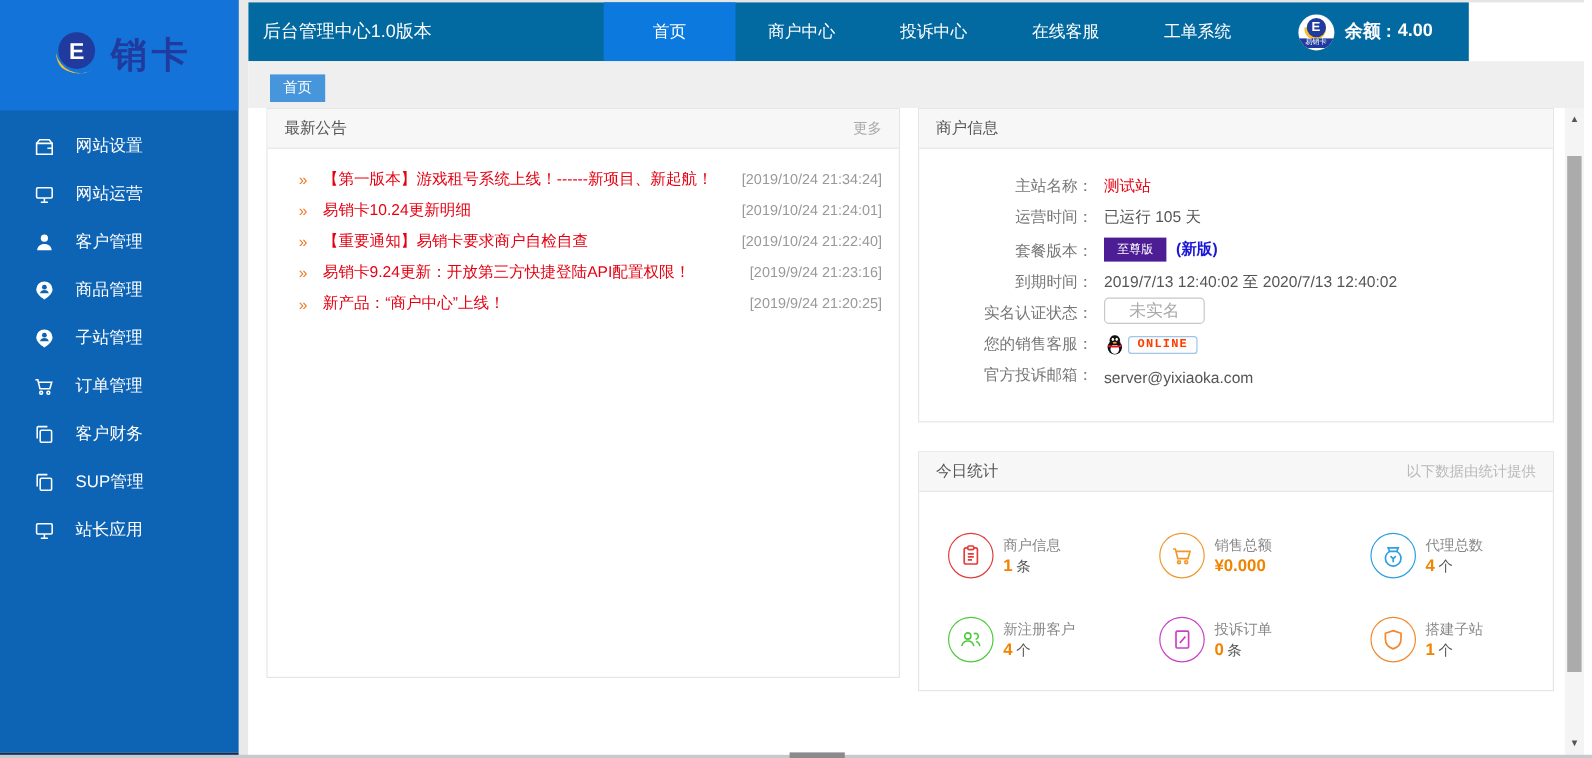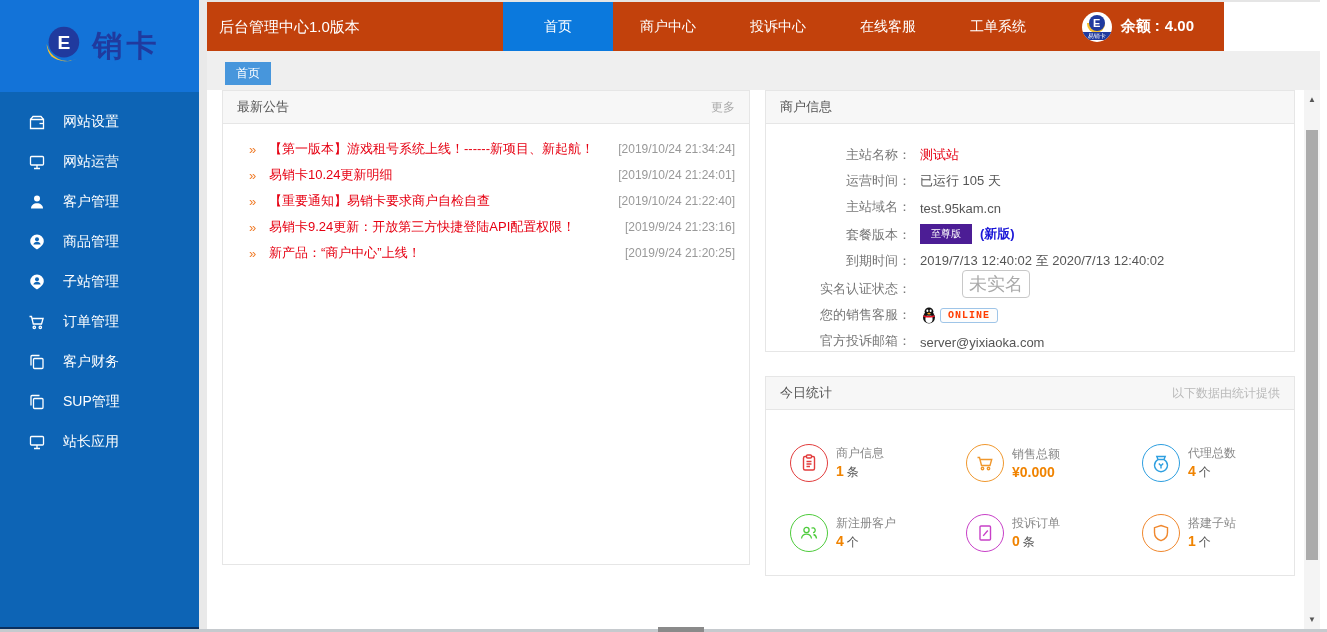--- a/index.html
+++ b/index.html
@@ -13,21 +13,21 @@
   .side-nav { padding-top:10px; }
   .side-item { height:40px; display:flex; align-items:center; padding-left:28px; gap:17px; color:#fff; font-size:14px; cursor:pointer; }
   .side-icon { width:18px; height:18px; display:inline-flex; }
   .sidebar-bottom { position:absolute; left:0; top:627px; width:199px; height:5px; background:#0a2f5e; }
 
   
   .gap-strip { position:absolute; left:199px; top:0; width:8px; height:632px; background:#e9e9e9; }
   .top-edge { position:absolute; left:207px; top:0; width:1113px; height:2px; background:#e5e5e5; }
 
   
-  .topbar { position:absolute; left:207px; top:2px; width:1017px; height:49px; background:#c2410c; color:#fff; }
+  .topbar { position:absolute; left:207px; top:2px; width:1017px; height:49px; background:#0369a1; color:#fff; }
   .topbar-title { position:absolute; left:12px; top:0; line-height:49px; font-size:15px; }
   .topnav { position:absolute; left:296px; top:0; height:49px; display:flex; }
   .topnav-item { width:110px; height:49px; line-height:49px; text-align:center; font-size:14px; color:#fff; cursor:pointer; }
   .topnav-item.active { background:#0b79dd; }
   .balance-box { position:absolute; right:30px; top:0; height:49px; display:flex; align-items:center; gap:9px; }
   .avatar { width:30px; height:30px; border-radius:50%; background:#fff; position:relative; overflow:hidden; }
   .mini-e { position:absolute; left:7px; top:3px; width:16px; height:16px; border-radius:50%; background:#203a9e; color:#fff; font-size:11px; font-weight:bold; text-align:center; line-height:16px; }
   .mini-cres { position:absolute; left:5px; top:11px; width:18px; height:10px; border-radius:0 0 10px 10px; background:#f6c02d; }
   .mini-band { position:absolute; left:0; bottom:2px; width:100%; background:#203a9e; color:#fff; font-size:6px; text-align:center; line-height:8px; }
   .balance-text { font-size:15px; font-weight:bold; display:flex; gap:5px; }
@@ -51,21 +51,21 @@
   .announce-date { color:#999; font-size:12px; margin-left:10px; flex:none;text-align:right; }
 
   .merchant-panel { left:558px; top:0; width:530px; height:262px; }
   .merchant-body { padding-top:14px; }
   .m-row { min-height:26px; display:flex; align-items:flex-end; }
   .m-label { width:145px; text-align:right; color:#777; font-size:13px; flex:none; }
   .m-value { margin-left:9px; color:#555; font-size:13px; display:flex; align-items:center; gap:8px; }
   .red-text { color:#e60012; }
   .badge-orange { background:#4c1d95; color:#fff; padding:3px 11px; font-size:10px; }
   .link-blue { color:#1a16d8; font-weight:bold; cursor:pointer; }
-  .badge-outline { border:1px solid #c8c8c8; border-radius:4px; color:#aaa; font-size:18px; padding:1px 6px;margin-left:42px; }
+  .badge-outline { border:1px solid #c8c8c8; border-radius:4px; color:#aaa; font-size:14px; padding:1px 20px; }
   .qq-badge { display:inline-flex; align-items:center; gap:2px; cursor:pointer; }
   .online-pill { border:1px solid #9fc5e8; border-radius:3px; background:#fdfdfd; padding:1px 7px; color:#ff3c00; font-weight:bold; font-size:10px; font-family:"Liberation Mono","DejaVu Sans Mono",monospace; letter-spacing:1px; }
 
   .stats-panel { left:558px; top:286px; width:530px; height:200px; }
   .stats-grid { display:grid; grid-template-columns:176px 176px 176px; padding:34px 0 0 24px; row-gap:32px; }
   .stat-card { display:flex; align-items:center; }
   .stat-circle { width:38px; height:38px; border-radius:50%; border:1px solid currentColor; display:flex; align-items:center; justify-content:center; flex:none; }
   .stat-text { margin-left:8px; }
   .stat-label { font-size:12px; color:#888; }
   .stat-value-line { margin-top:3px; font-size:13px; }
@@ -257,24 +257,20 @@
       </div>
       <div class="merchant-body">
         <div class="m-row">
           <span class="m-label">主站名称：</span>
           <span class="m-value red-text">测试站</span>
         </div>
         <div class="m-row">
           <span class="m-label">运营时间：</span>
           <span class="m-value">已运行 105 天</span>
         </div>
-        <div class="m-row">
-          <span class="m-label">主站域名：</span>
-          <span class="m-value">test.95kam.cn</span>
-        </div>
         <div class="m-row" style="min-height:28px">
           <span class="m-label">套餐版本：</span>
           <span class="m-value">
             <span class="badge-orange">至尊版</span>
             <span class="link-blue">(新版)</span>
           </span>
         </div>
         <div class="m-row">
           <span class="m-label">到期时间：</span>
           <span class="m-value">2019/7/13 12:40:02 至 2020/7/13 12:40:02</span>

